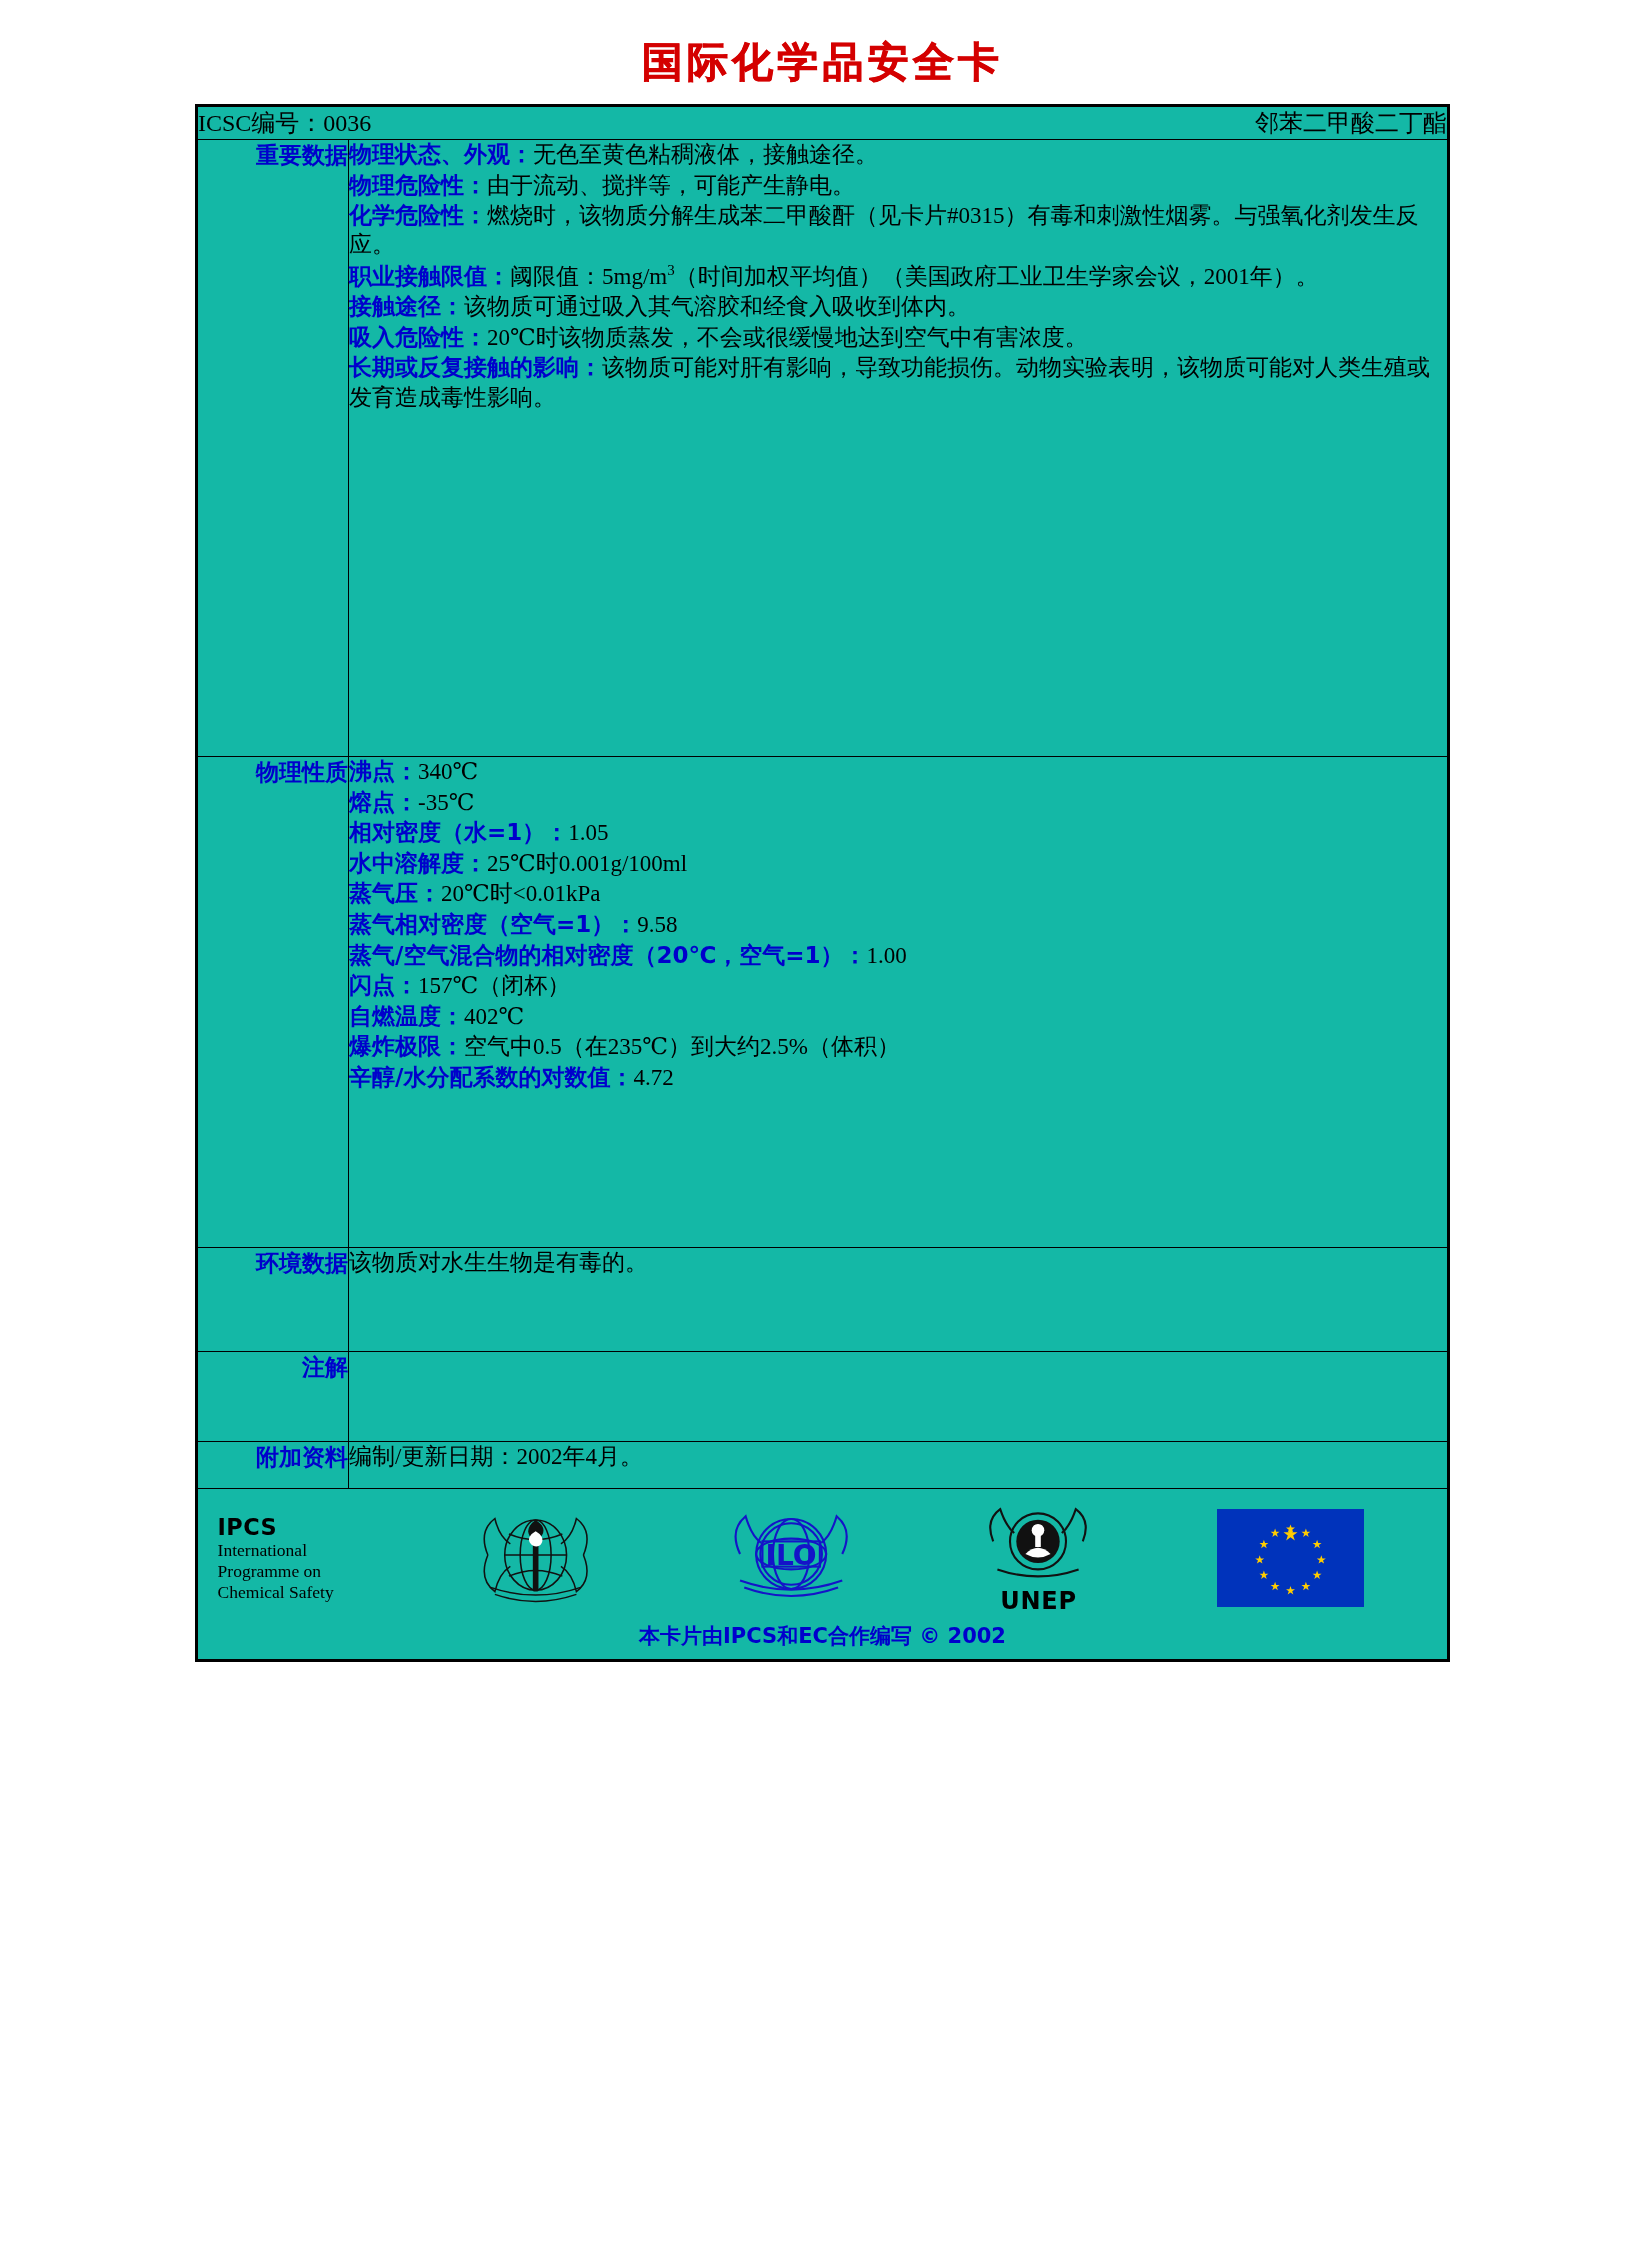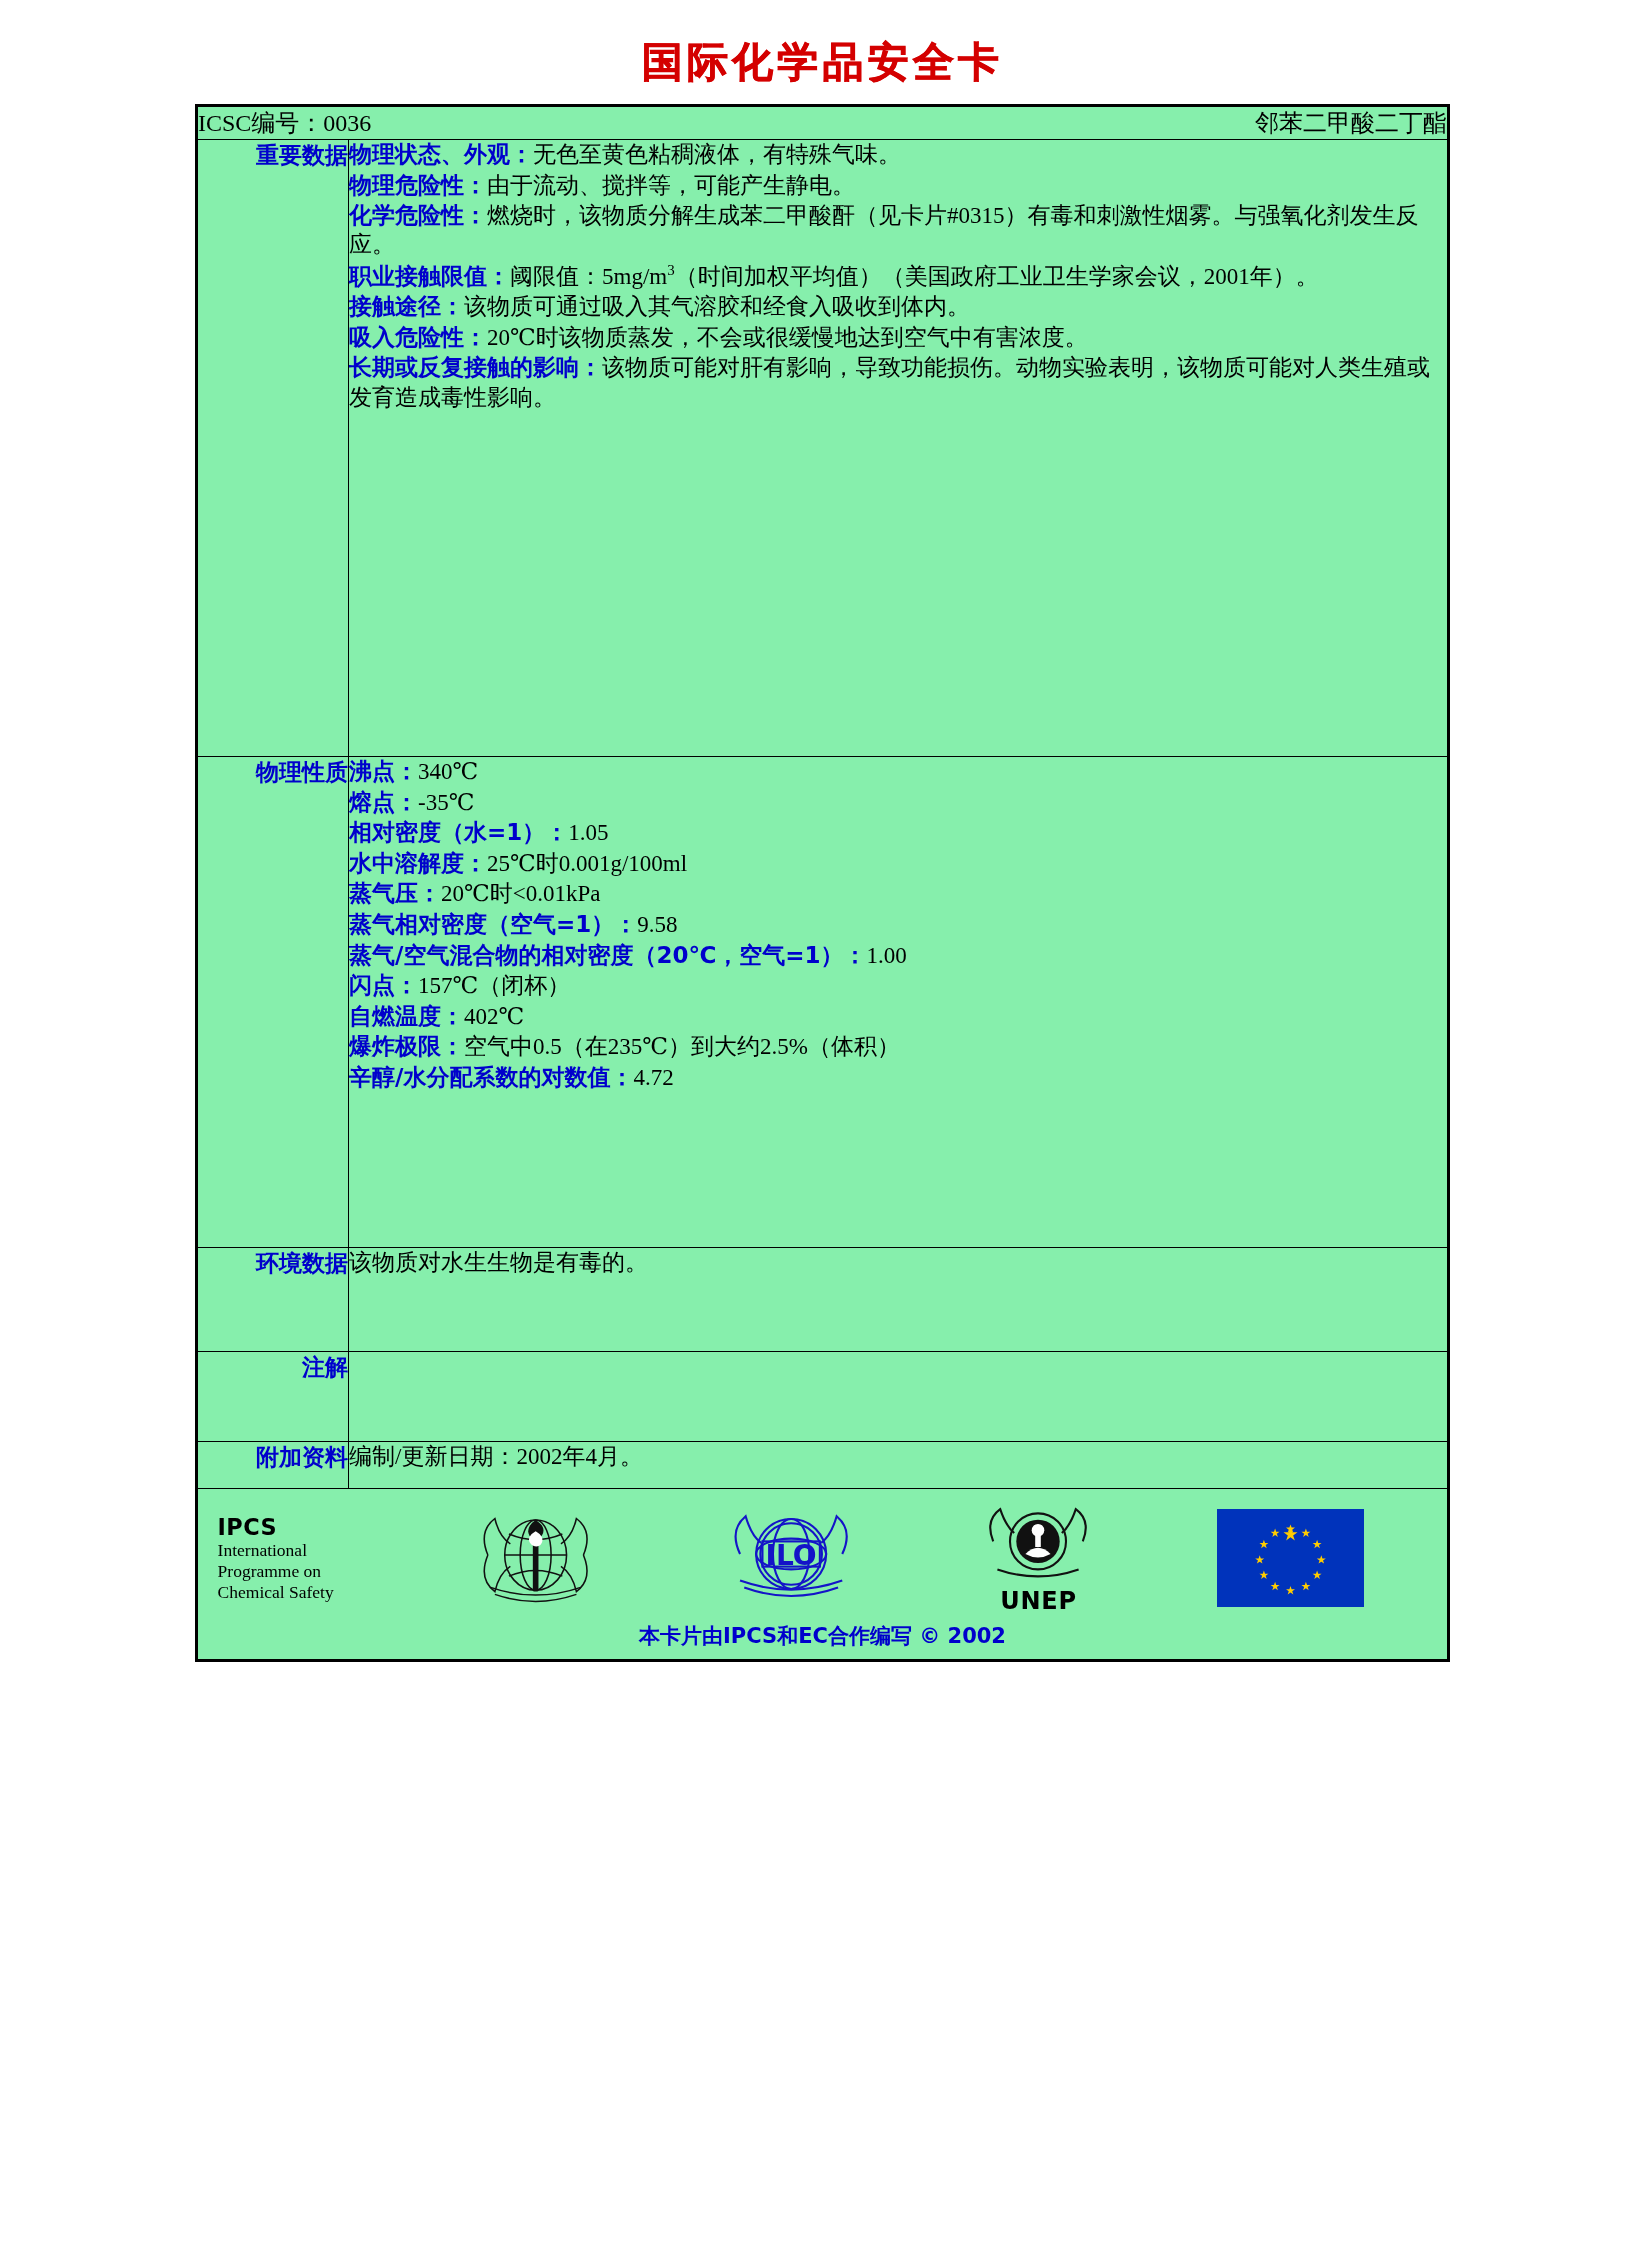--- a/index.html
+++ b/index.html
@@ -28,21 +28,21 @@
     letter-spacing: 4.2px;
     padding-top: 35px;
     padding-bottom: 14px;
     -webkit-text-stroke: 0.7px #d40000;
   }
   .card {
     margin: 0 auto;
     width: 1255px;
     border: 2.8px solid #000000;
     box-sizing: border-box;
-    background: #86efac;
+    background: #14b8a6;
   }
   table.card-table {
     border-collapse: collapse;
     width: 100%;
     table-layout: fixed;
   }
   table.card-table td {
     border: 1.4px solid #000000;
     vertical-align: top;
     padding: 0;
@@ -196,21 +196,21 @@
               <span class="label">ICSC编号：</span><span>0036</span>
             </div>
             <div class="chem-name">邻苯二甲酸二丁酯</div>
           </div>
         </td>
       </tr>
 
       <tr class="row-important">
         <td class="label-cell">重要数据</td>
         <td class="content-cell">
-          <p><span class="kw">物理状态、外观：</span><span>无色至黄色粘稠液体，有特殊气味。</span></p>
+          <p><span class="kw">物理状态、外观：</span><span>无色至黄色粘稠液体，接触途径。</span></p>
           <p><span class="kw">物理危险性：</span><span>由于流动、搅拌等，可能产生静电。</span></p>
           <p><span class="kw">化学危险性：</span><span>燃烧时，该物质分解生成苯二甲酸酐（见卡片#0315）有毒和刺激性烟雾。与强氧化剂发生反应。</span></p>
           <p><span class="kw">职业接触限值：</span><span>阈限值：5mg/m<sup>3</sup>（时间加权平均值）（美国政府工业卫生学家会议，2001年）。</span></p>
           <p><span class="kw">接触途径：</span><span>该物质可通过吸入其气溶胶和经食入吸收到体内。</span></p>
           <p><span class="kw">吸入危险性：</span><span>20℃时该物质蒸发，不会或很缓慢地达到空气中有害浓度。</span></p>
           <p><span class="kw">长期或反复接触的影响：</span><span>该物质可能对肝有影响，导致功能损伤。动物实验表明，该物质可能对人类生殖或发育造成毒性影响。</span></p>
         </td>
       </tr>
 
       <tr class="row-physical">

